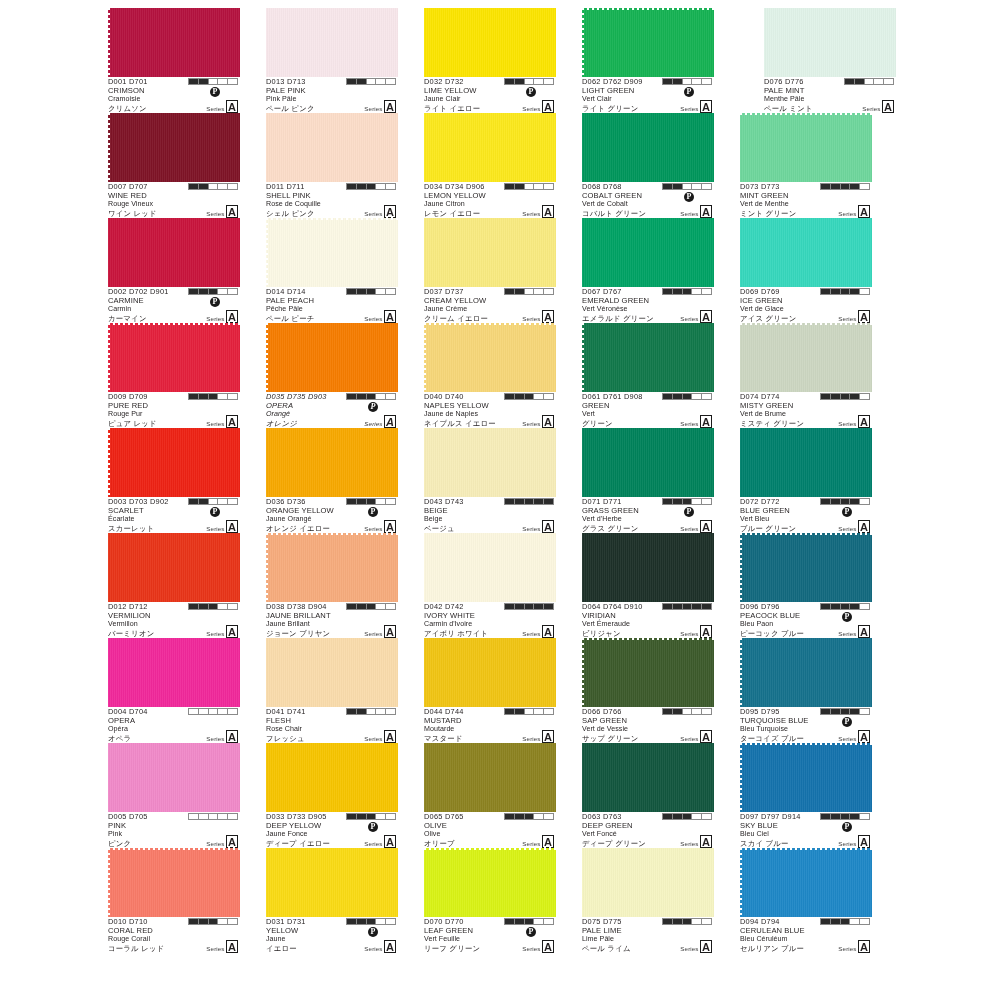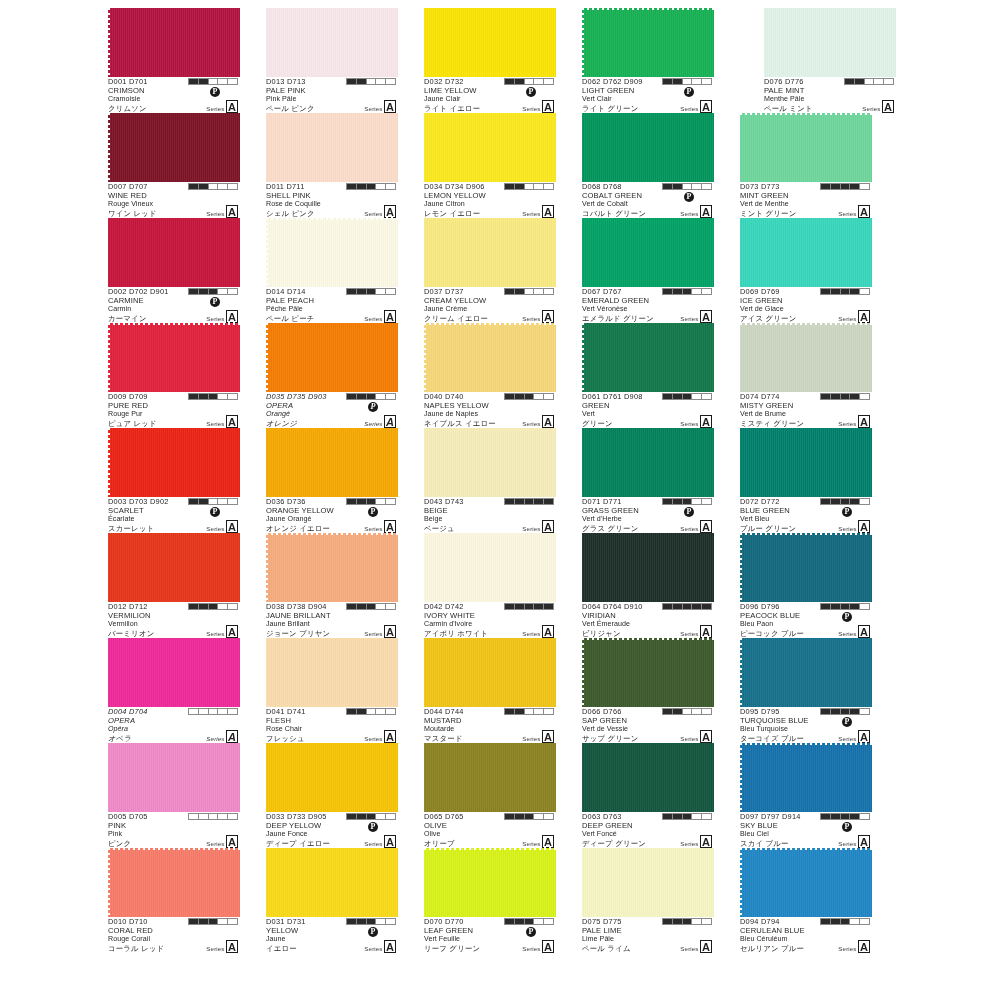--- a/index.html
+++ b/index.html
@@ -840,21 +840,21 @@
           <div class="lf-seg on"></div>
           <div class="lf-seg"></div>
         </div>
         <div class="p-mark">P</div>
         <div class="series-wrap">
           <span class="series-label">Series</span>
           <span class="series-letter">A</span>
         </div>
       </div>
     </div>
-    <div class="swatch-cell" style="grid-area: 7 / 2; font-style: italic;">
+    <div class="swatch-cell" style="grid-area: 7 / 2;">
       <div class="chip" style="background: rgb(240, 40, 154);">
         <div class="chip-inner"></div>
       </div>
       <div class="info">
         <div class="codes">D004  D704</div>
         <div class="name-en">OPERA</div>
         <div class="name-fr">Opéra</div>
         <div class="name-jp">オペラ</div>
         <div class="lf-bar">
           <div class="lf-seg"></div>

